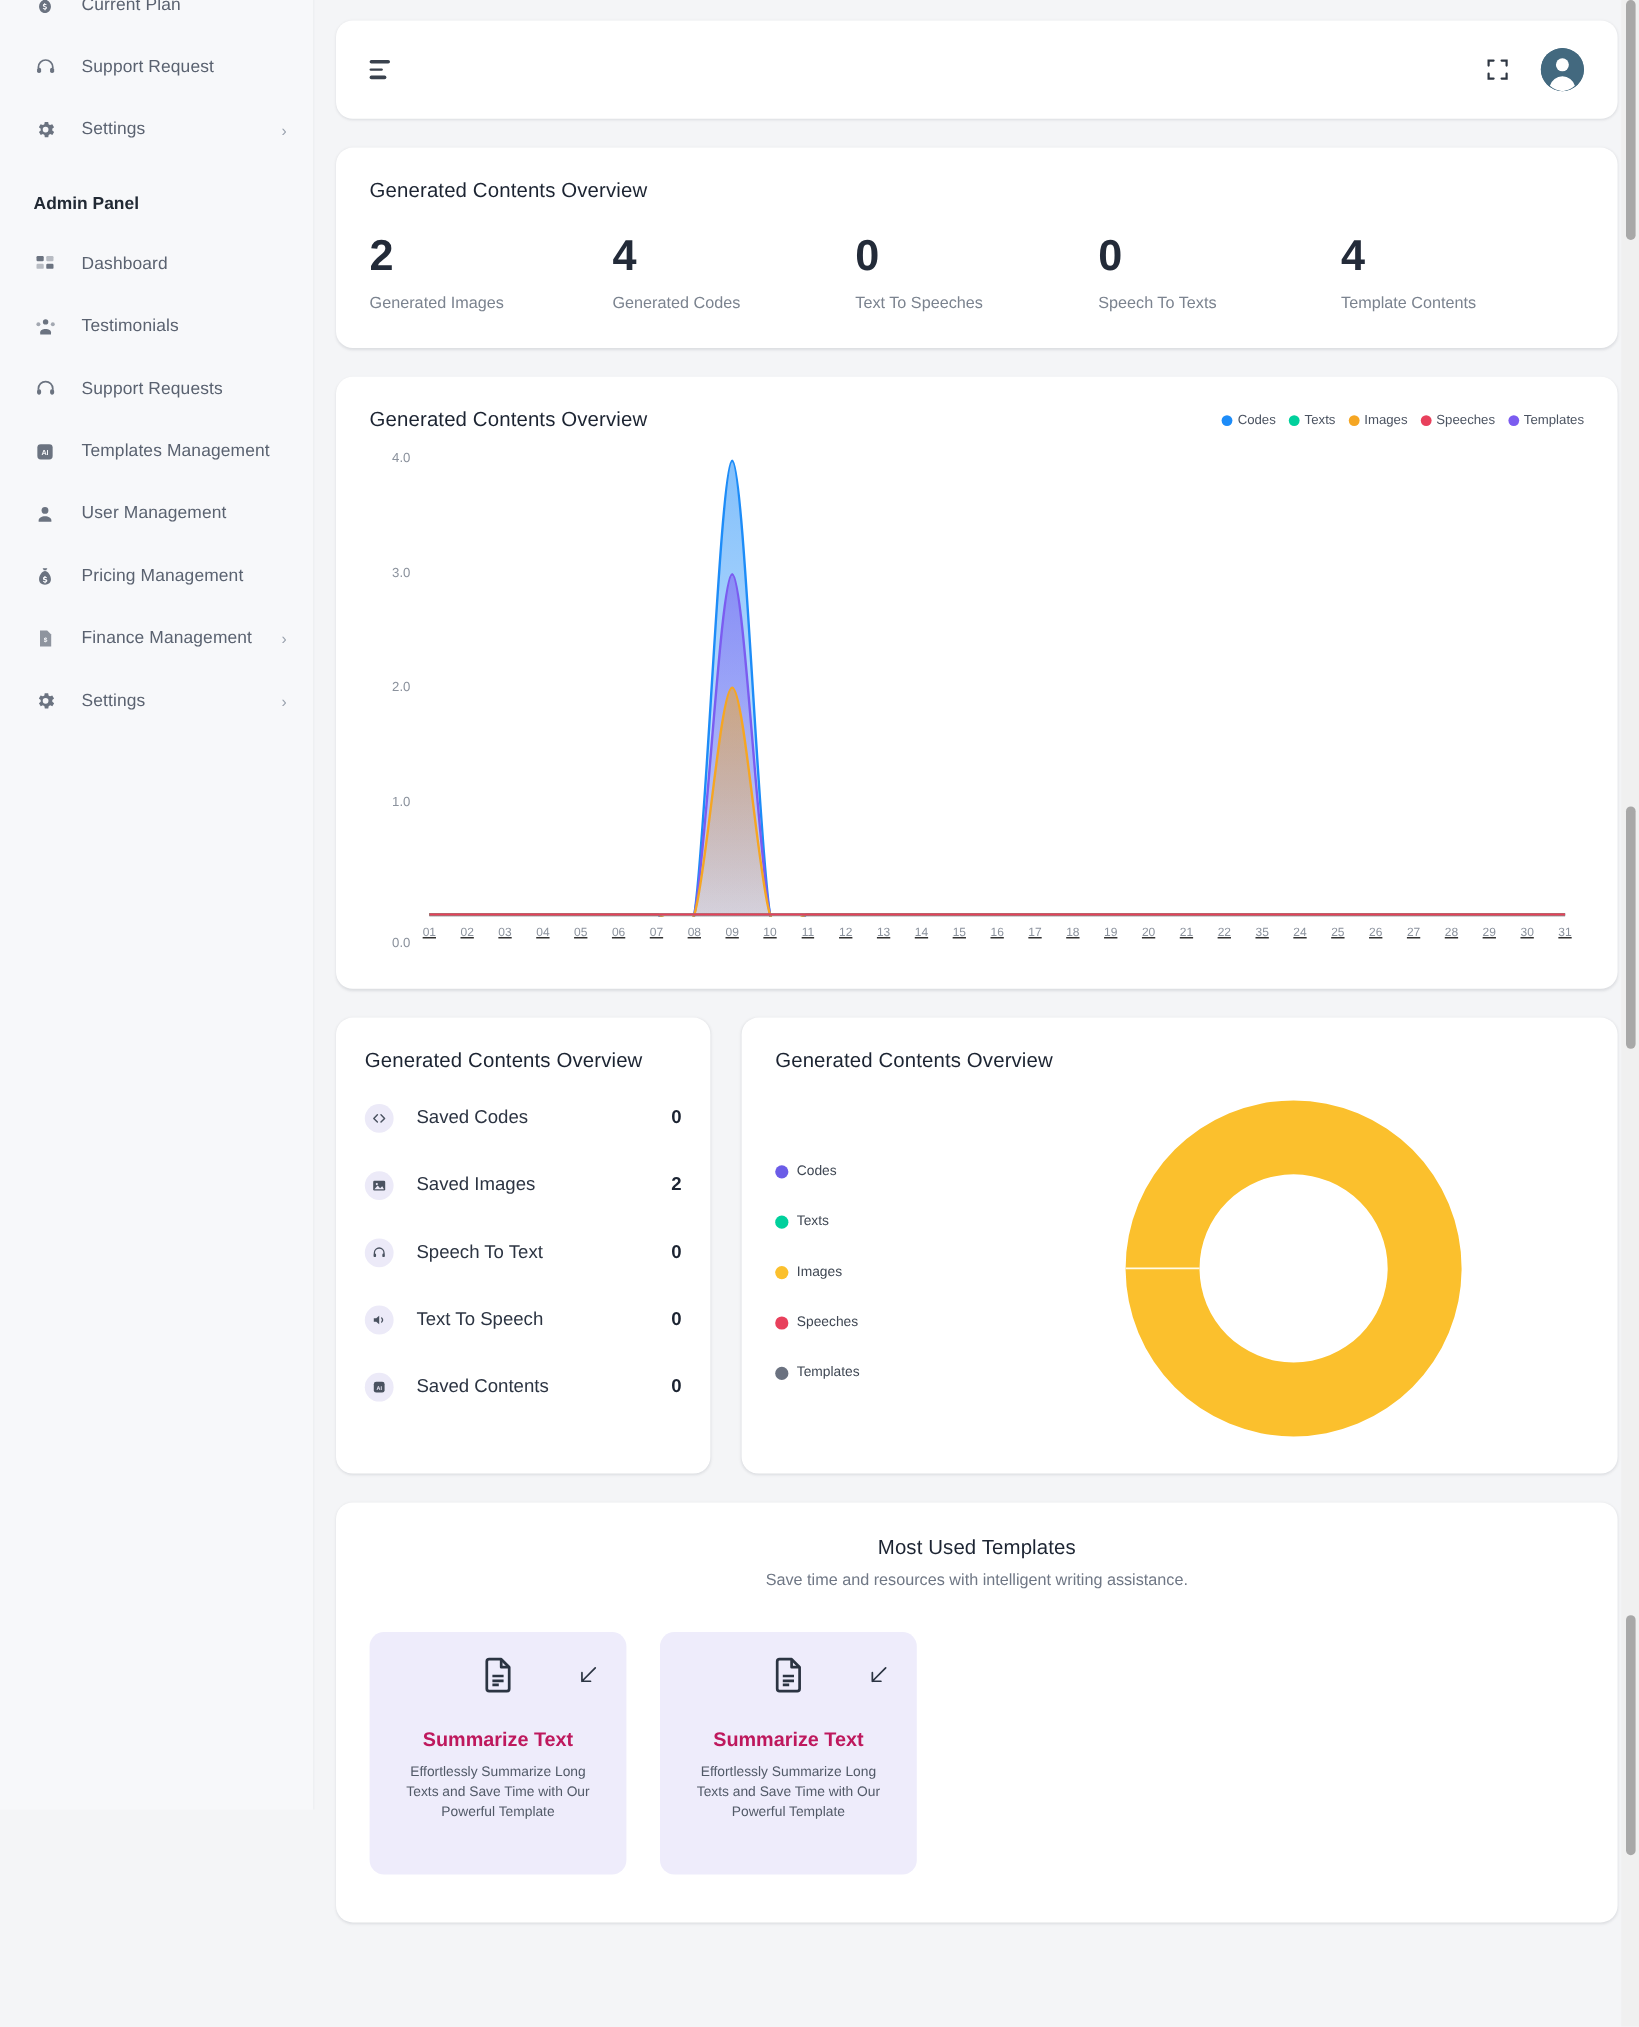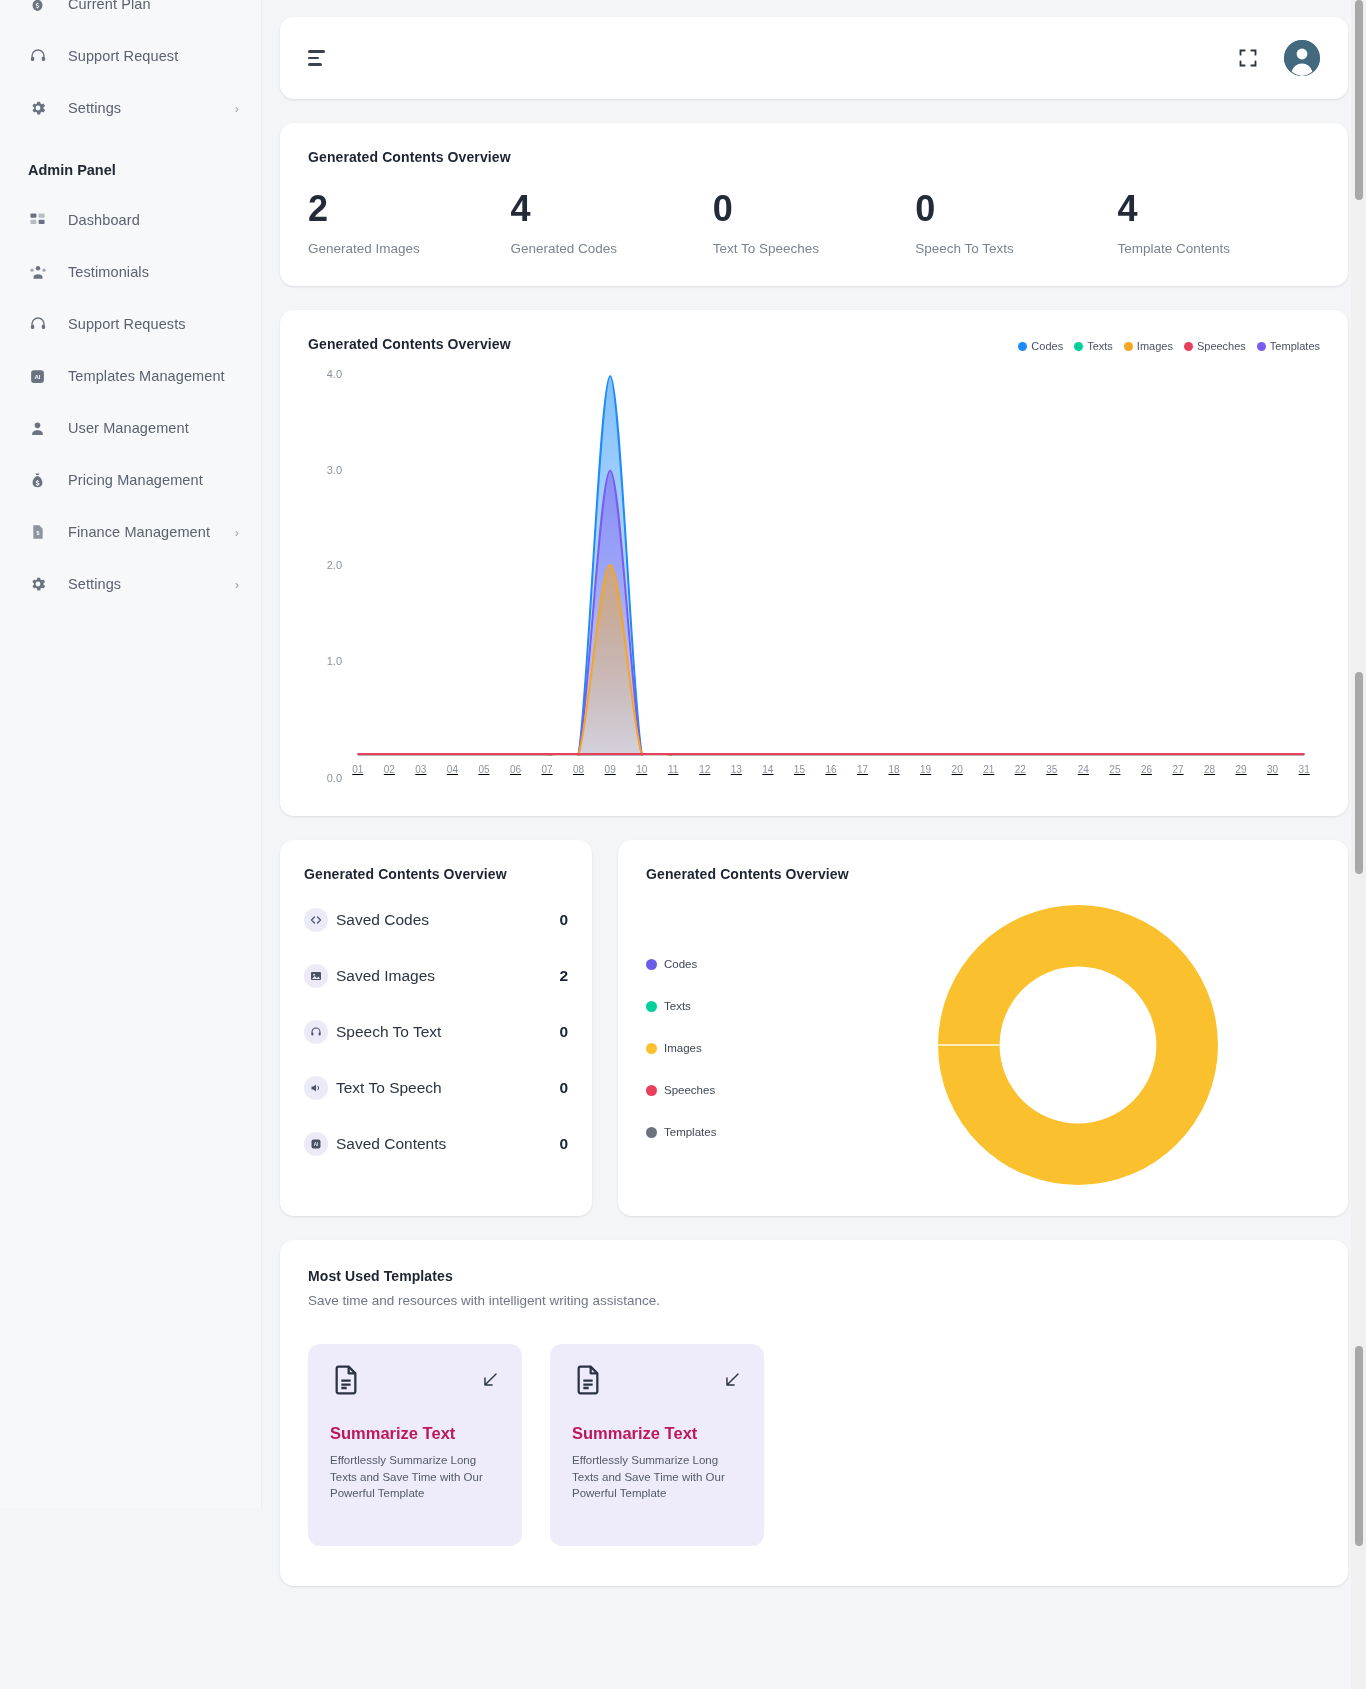--- a/index.html
+++ b/index.html
@@ -67,21 +67,21 @@
   .topbar-right { display: flex; align-items: center; gap: 26px; }
   .fs-icon { width: 20px; height: 20px; color: #2e3642; cursor: pointer; }
   .avatar {
     width: 36px; height: 36px; border-radius: 50%;
     background: #43697f; display: flex; align-items: center; justify-content: center;
     cursor: pointer; overflow: hidden;
   }
 
   
   .stats-card { padding: 26px 28px 30px 28px; }
-  .card-title { font-size: 14px; font-weight: 700; color: #1c2432; letter-spacing: .1px; }
+  .card-title { font-size: 17px; font-weight: 400; color: #1c2432; letter-spacing: .1px; }
   .stats-row { display: flex; margin-top: 26px; }
   .stat { flex: 0 0 20%; }
   .stat .num {
     font-size: 36px; font-weight: 700; color: #232b39; line-height: 1;
     letter-spacing: -.5px;
   }
   .stat .lbl { font-size: 13.5px; color: #7b838f; margin-top: 14px; }
 
   
   .chart-card { padding: 26px 28px 22px 28px; }
@@ -103,39 +103,39 @@
   }
   .xlabels span {
     flex: 1; text-align: center; font-size: 10px; color: #8b929d;
   }
 
   
   .bot-row { display: flex; gap: 26px; margin-bottom: 24px; }
   .list-card { width: 312px; flex: 0 0 312px; padding: 26px 24px 26px 24px; }
   .list-card .card-title { margin-bottom: 10px; }
   .lrow {
-    display: flex; align-items: center; height: 56px; gap: 8px; cursor: pointer;
+    display: flex; align-items: center; height: 56px; gap: 19px; cursor: pointer;
   }
   .lrow .bubble {
     width: 24px; height: 24px; border-radius: 50%; background: #eceaf8;
     display: flex; align-items: center; justify-content: center;
     color: #4a5260; flex: 0 0 24px;
   }
   .lrow .lname { flex: 1; font-size: 15.5px; color: #2c3442; }
   .lrow .lval { font-size: 15.5px; font-weight: 700; color: #1c2432; }
 
   .donut-card { flex: 1; padding: 26px 28px 26px 28px; position: relative; }
   .donut-body { display: flex; align-items: center; margin-top: 18px; }
   .donut-legend { width: 190px; flex: 0 0 190px; padding-top: 6px; }
   .dlg { display: flex; align-items: center; gap: 7px; height: 42px; font-size: 11.5px; color: #3f4753; }
   .dlg i { width: 11px; height: 11px; border-radius: 50%; display: block; }
   .donut-holder { flex: 1; display: flex; justify-content: center; align-items: center; }
 
   
-  .tpl-card { padding: 28px 28px 40px 28px; }
+  .tpl-card { padding: 28px 28px 40px 28px; text-align: center; }
   .tpl-sub { font-size: 13.5px; color: #6f7785; margin-top: 9px; }
   .tpl-grid { display: flex; gap: 28px; margin-top: 36px; }
   .tpl {
     width: 214px; height: 202px; background: #eeecfb; border-radius: 12px;
     padding: 20px 22px; position: relative; cursor: pointer;
   }
   .tpl .doc { color: #2b3442; }
   .tpl .arrow { position: absolute; top: 26px; right: 22px; color: #2b3442; }
   .tpl .tname { font-size: 16.5px; font-weight: 700; color: #be185d; margin-top: 24px; }
   .tpl .tdesc { font-size: 11.5px; color: #525a68; line-height: 1.45; margin-top: 9px; }

